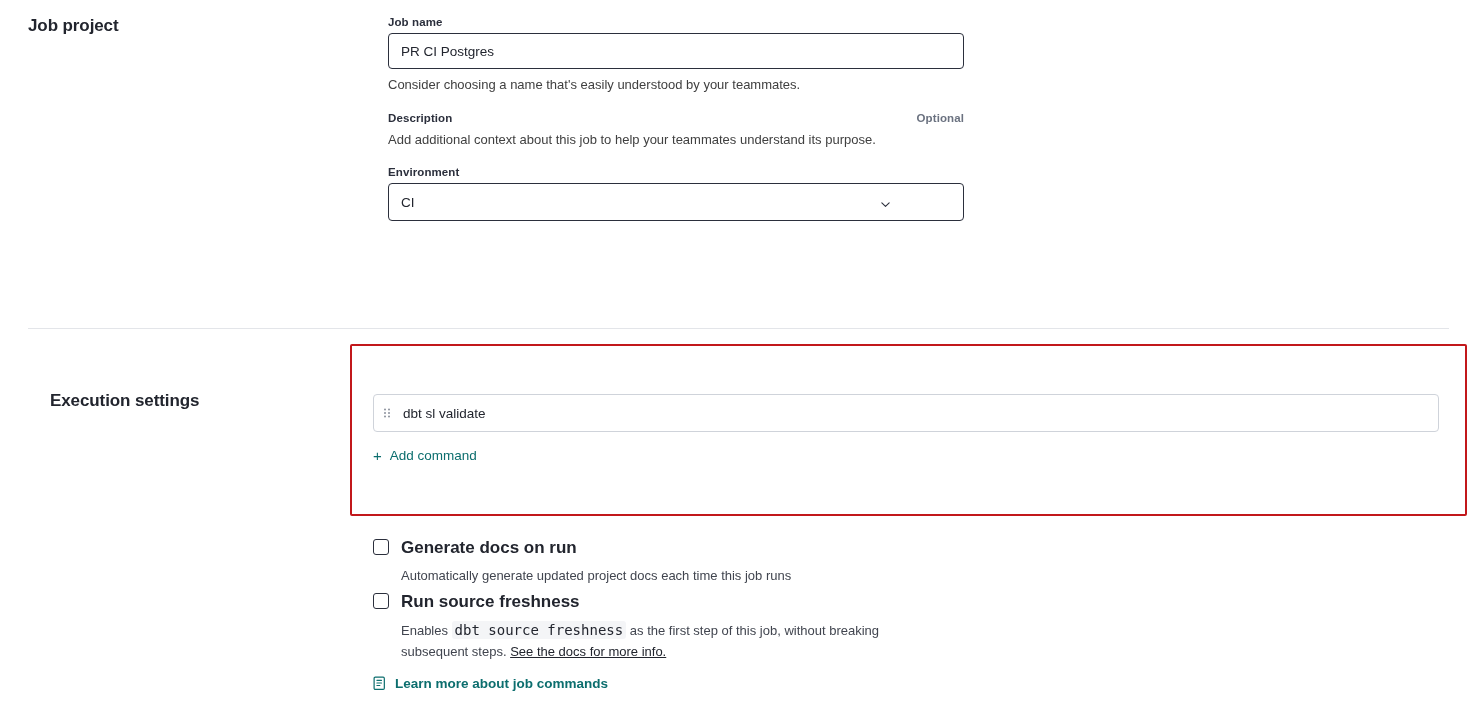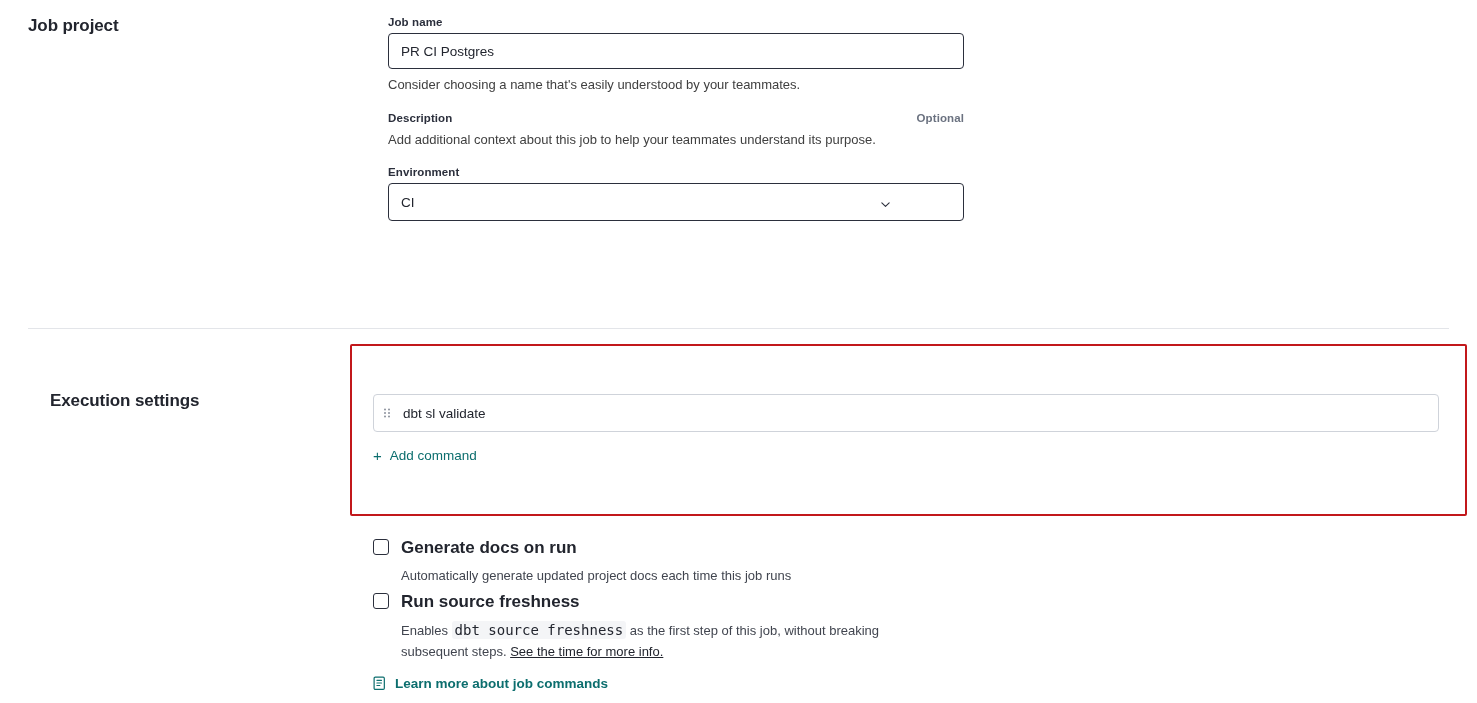--- a/index.html
+++ b/index.html
@@ -347,21 +347,21 @@
         </div>
       </div>
     </div>
 
     <div class="check-block" id="source-freshness-block">
       <div class="check-row">
         <div class="checkbox"></div>
         <div class="check-body">
           <div class="check-title">Run source freshness</div>
           <div class="check-desc">
-            <span>Enables </span><code class="inline">dbt source freshness</code><span> as the first step of this job, without breaking subsequent steps. </span><a class="docs-link" href="#">See the time for more info.</a>
+            <span>Enables </span><code class="inline">dbt source freshness</code><span> as the first step of this job, without breaking subsequent steps. </span><a class="docs-link" href="#">See the docs for more info.</a>
           </div>
         </div>
       </div>
     </div>
 
     <div class="learn-more">
       <span>
         <svg class="book-icon" viewBox="0 0 14 16" width="13" height="15" aria-hidden="true">
           <rect x="1.2" y="1.2" width="11" height="13.2" rx="1.3" fill="none" stroke="#0c6e6e" stroke-width="1.3"></rect>
           <path d="M4.2 4.6 H9.2 M4.2 7.4 H9.2 M4.2 10.2 H7.4" stroke="#0c6e6e" stroke-width="1.2" stroke-linecap="round"></path>

